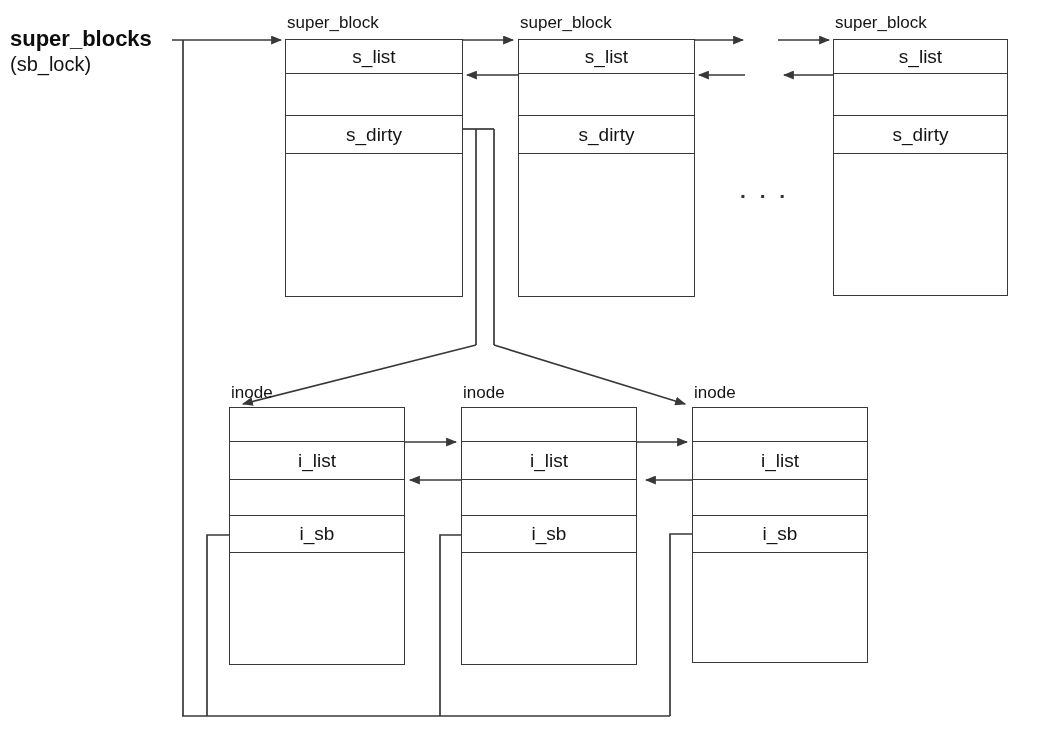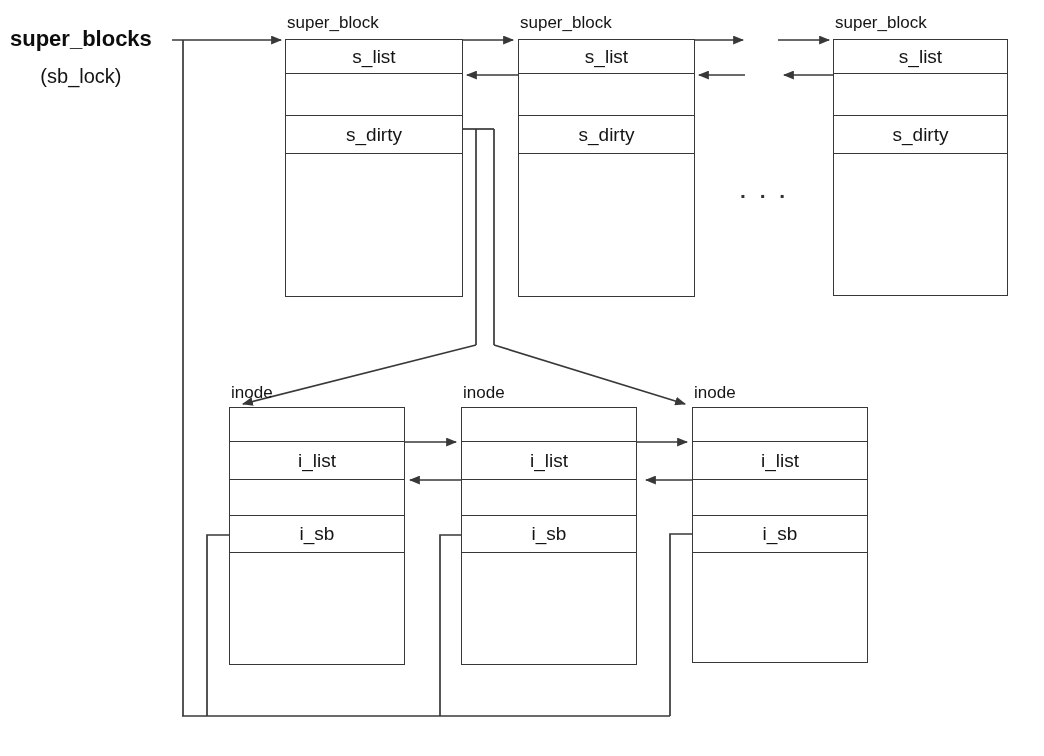--- a/index.html
+++ b/index.html
@@ -14,23 +14,23 @@
   }
   .row{
     box-sizing:border-box;display:flex;align-items:center;justify-content:center;
     font-size:19px;color:#141414;flex:0 0 auto;
   }
   .row.bb{border-bottom:1.7px solid #383838;}
   .row.fill{flex:1 1 auto;}
   .box-title{
     position:absolute;font-size:17px;color:#141414;white-space:nowrap;line-height:22px;
   }
-  .entry-label{position:absolute;left:10px;top:26px;text-align:center;}
+  .entry-label{position:absolute;left:10px;top:26px;}
   .entry-title{font-weight:bold;font-size:22px;line-height:26px;color:#0d0d0d;}
-  .entry-sub{font-size:20px;line-height:25px;color:#141414;margin-top:12px;}
+  .entry-sub{font-size:20px;line-height:25px;color:#141414;}
   .ellipsis{
     position:absolute;left:740px;top:180px;font-size:21px;font-weight:700;
     letter-spacing:4px;color:#333333;line-height:22px;
   }
 </style>
 </head>
 <body>
 
 <div class="canvas">
 

